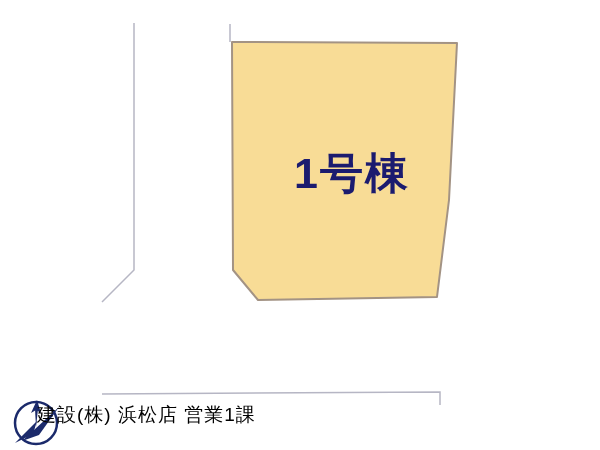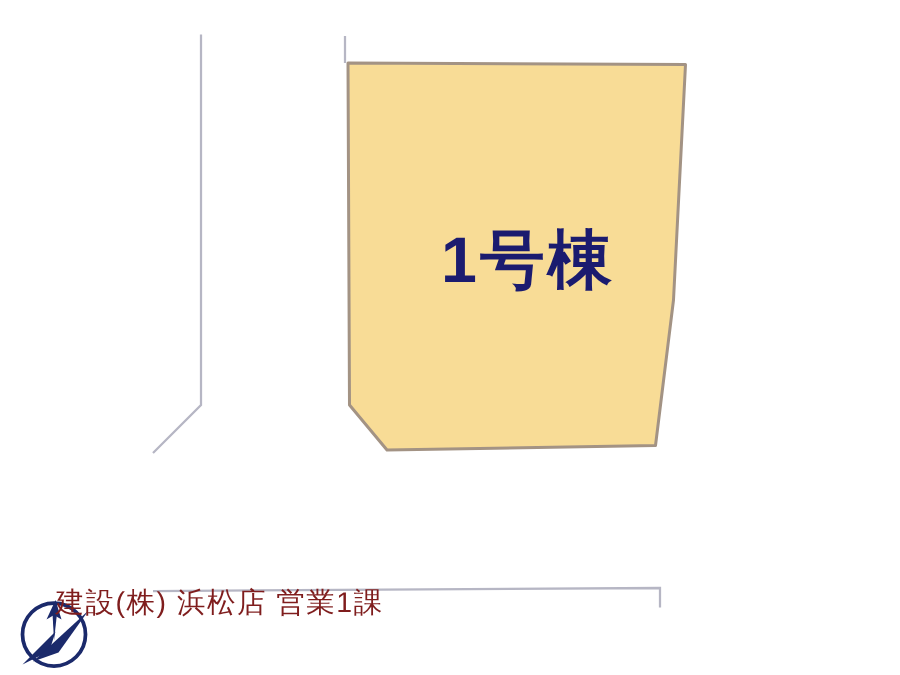--- a/index.html
+++ b/index.html
@@ -29,24 +29,24 @@
   #company-logo {
     position: absolute;
     left: 9px;
     top: 397px;
     width: 58px;
     height: 52px;
   }
   #company-caption {
     position: absolute;
     left: 37px;
-    top: 392px;
+    top: 404px;
     font-size: 19px;
     line-height: 22px;
-    color: #7f1d1d;
+    color: #000000;
     letter-spacing: 1px;
     white-space: nowrap;
   }
   #shizunav-watermark {
     position: absolute;
     left: 532px;
     top: 431px;
     font-size: 17px;
     font-weight: bold;
     color: #4f4f4f;

